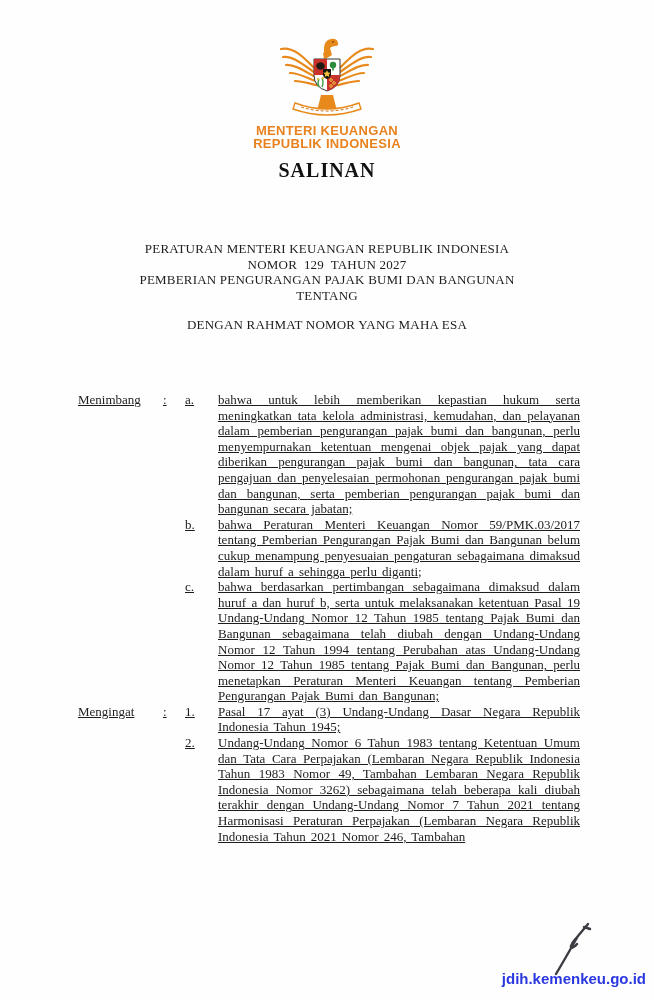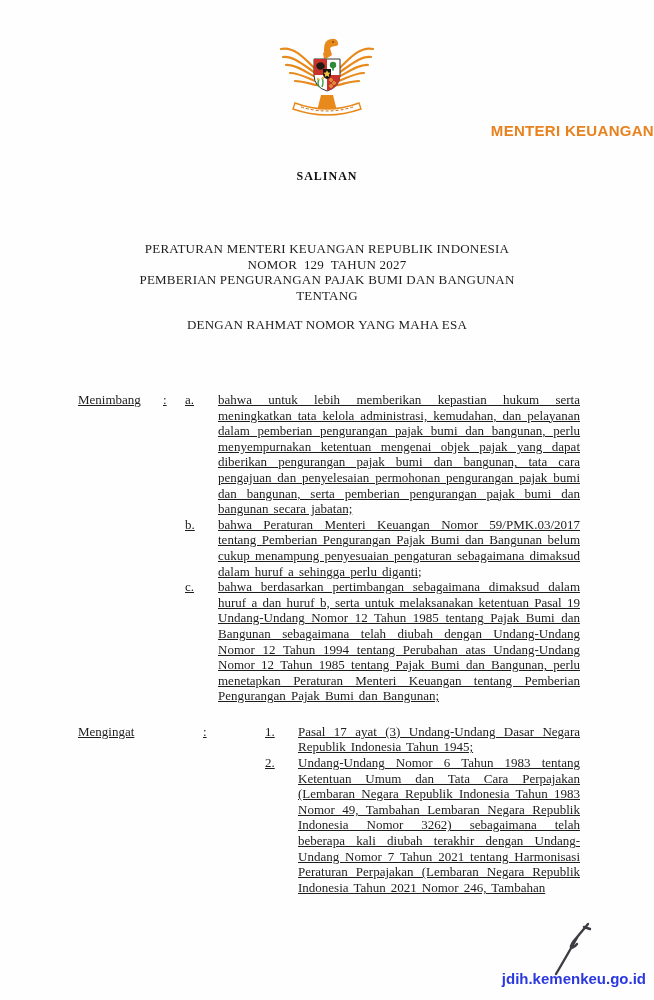--- a/index.html
+++ b/index.html
@@ -16,34 +16,34 @@
 
   
   .emblem-wrap {
     position: absolute;
     top: 33px; left: 0; width: 100%;
     display: flex; justify-content: center;
   }
   .ministry {
     position: absolute;
     top: 124px; left: 0; width: 100%;
-    text-align: right;
+    text-align: center;
     font-family: "Liberation Sans", sans-serif;
     font-weight: bold;
-    font-size: 15px;
+    font-size: 13px;
     line-height: 13px;
     color: #e8821e;
     letter-spacing: 0.3px;
   }
   .salinan {
     position: absolute;
-    top: 169px; left: 0; width: 100%;
+    top: 159px; left: 0; width: 100%;
     text-align: center;
     font-weight: bold;
-    font-size: 12px;
+    font-size: 20px;
     letter-spacing: 1px;
     color: #111;
   }
 
   
   .title-block {
     position: absolute;
     top: 241px; left: 0; width: 100%;
     text-align: center;
     font-size: 13px;
@@ -73,21 +73,21 @@
     left: 78px;
     right: 74px;
   }
   .clause {
     display: grid;
     grid-template-columns: 85px 22px 1fr;
     font-size: 13px;
     line-height: 15.6px;
     text-decoration: underline;
   }
-  .clause + .clause { margin-top: 20px; gap: 40px; }
+  .clause + .clause { margin-top: 0; }
   .clause-label { text-align: left; }
   .clause-colon { text-align: left; }
   .clause-items { }
   .c-item {
     display: grid;
     grid-template-columns: 33px 1fr;
   }
   .c-item .marker { text-align: left; }
   .c-item .itext {
     text-align: justify;
@@ -166,20 +166,21 @@
 
       <g>
         <path d="M18,70 Q50,82 82,70 L84,76 Q50,88 16,76 Z" fill="#ffffff" stroke="#e8891c" stroke-width="1.4"></path>
         <path d="M24,74 q26,8 52,0" stroke="#c96f12" stroke-width="1" fill="none" stroke-dasharray="3,2"></path>
       </g>
     </svg>
   </div>
 
   <div class="ministry">
     <div>MENTERI KEUANGAN</div>
+    <div>REPUBLIK INDONESIA</div>
   </div>
 
   <div class="salinan">SALINAN</div>
 
   <div class="title-block">
     <div class="tline">PERATURAN MENTERI KEUANGAN REPUBLIK INDONESIA</div>
     <div class="tline">NOMOR  129  TAHUN 2027</div>
     <div class="tline">PEMBERIAN PENGURANGAN PAJAK BUMI DAN BANGUNAN</div>
     <div class="tline">TENTANG</div>
   </div>

